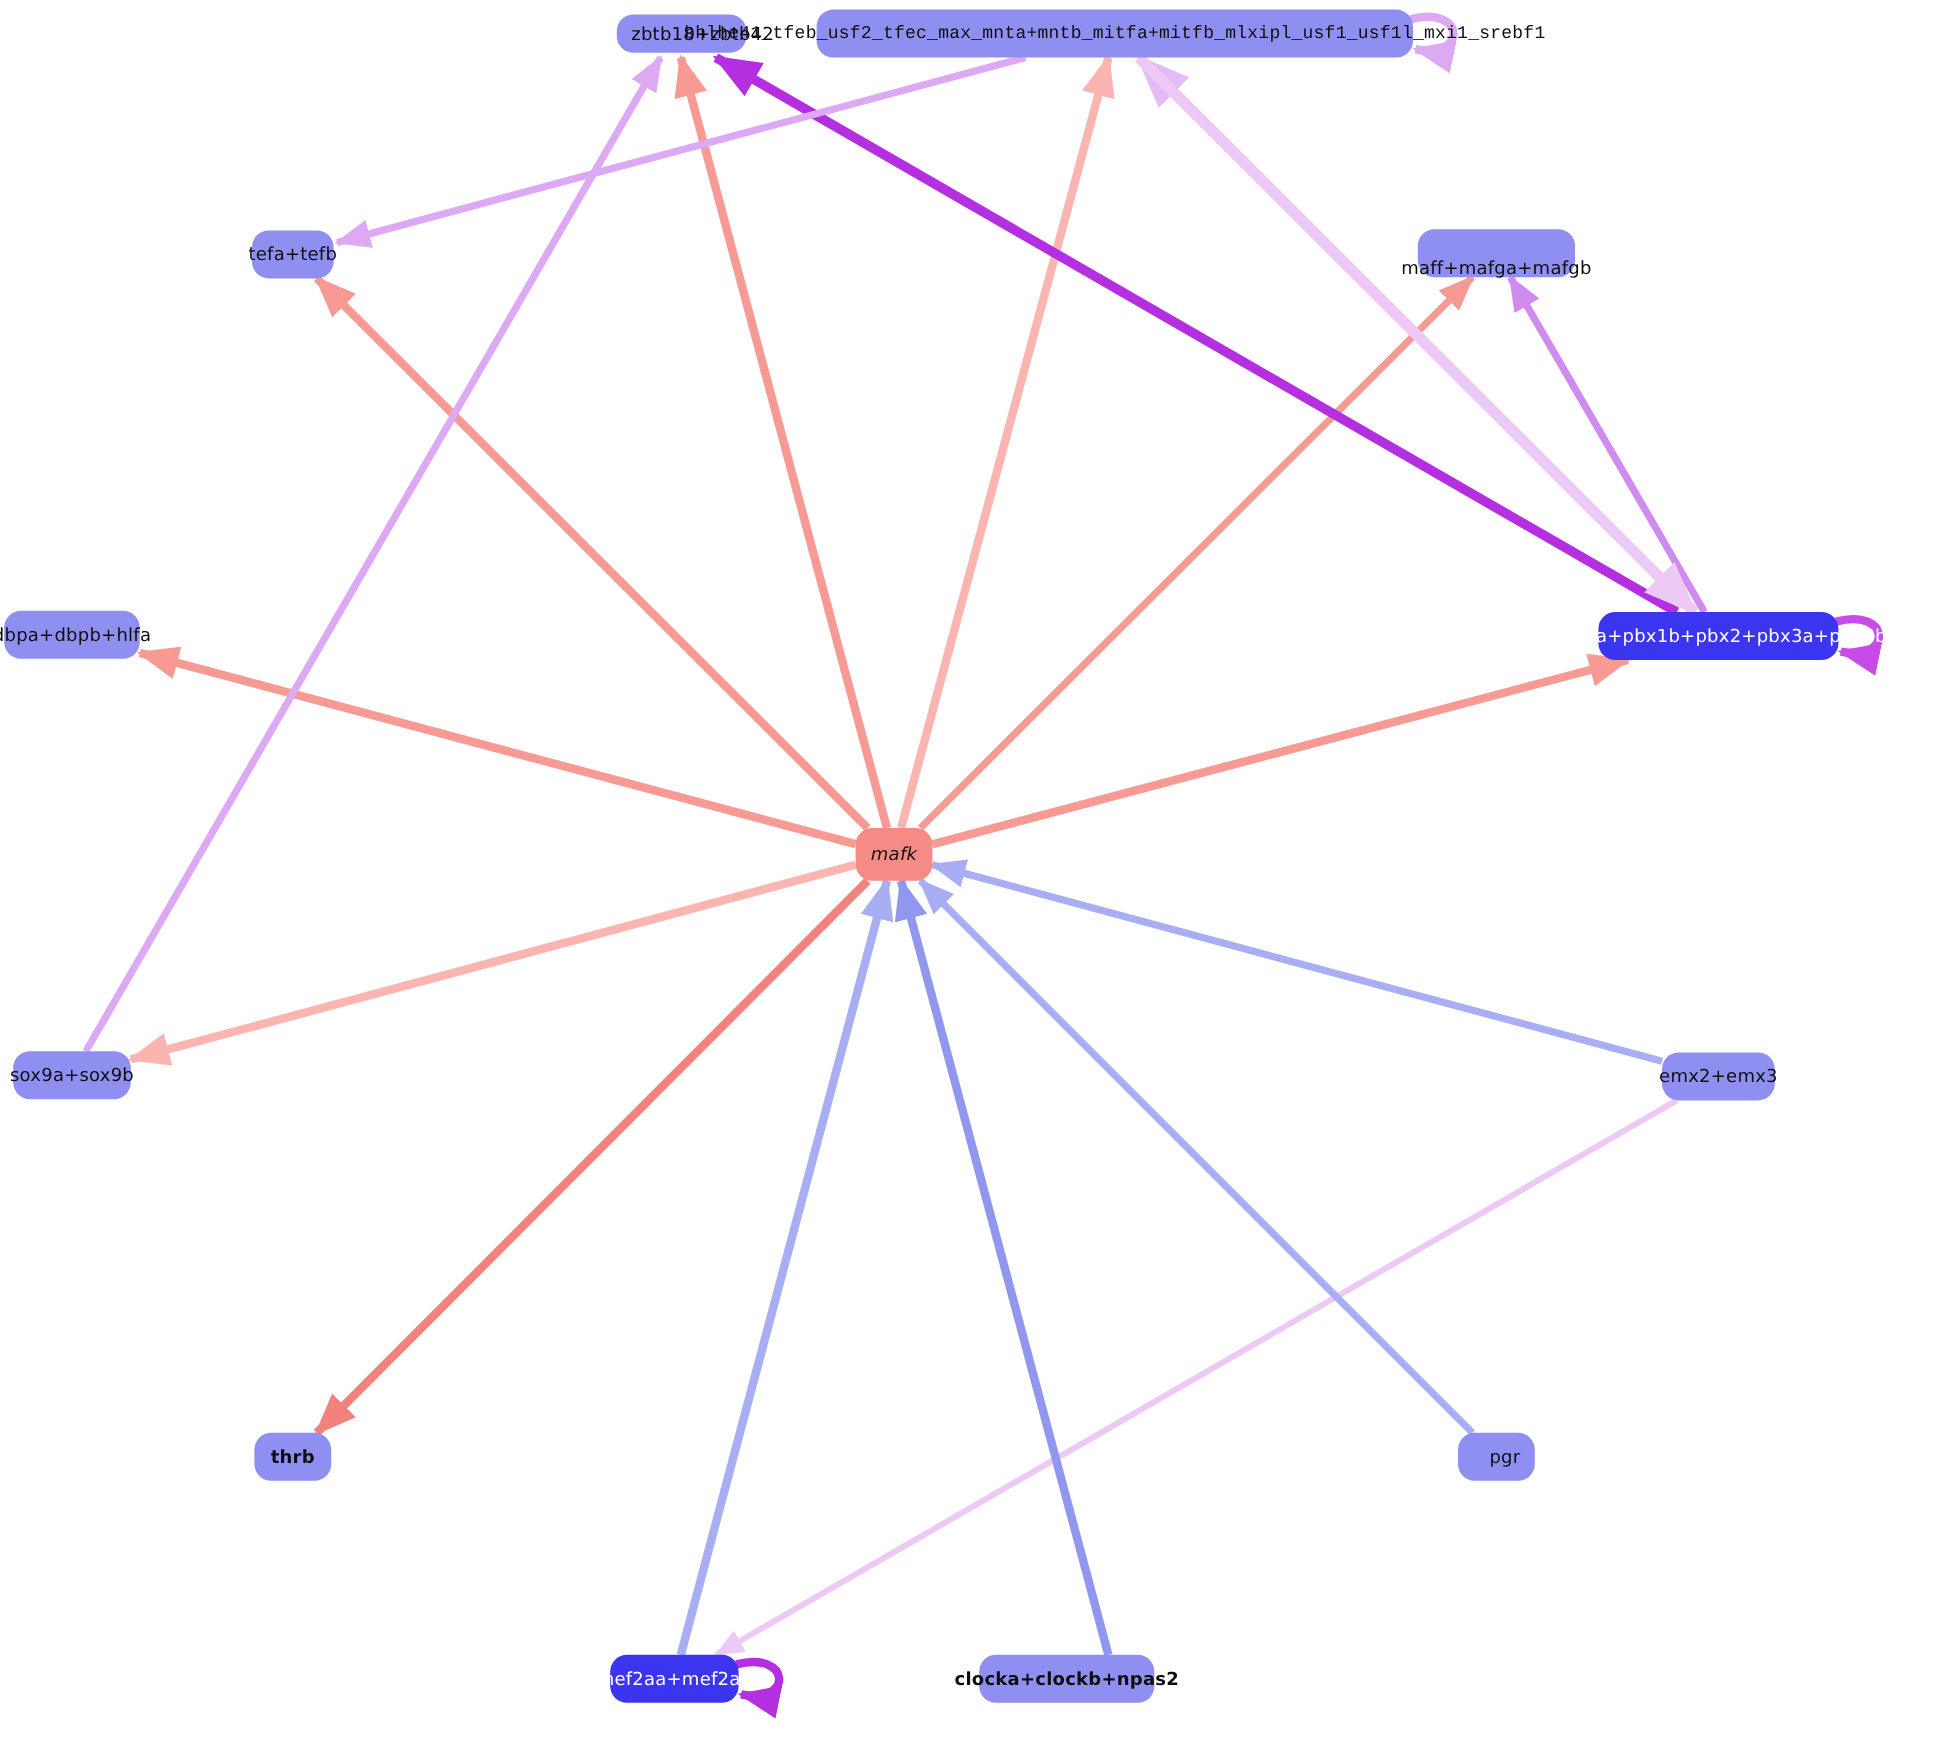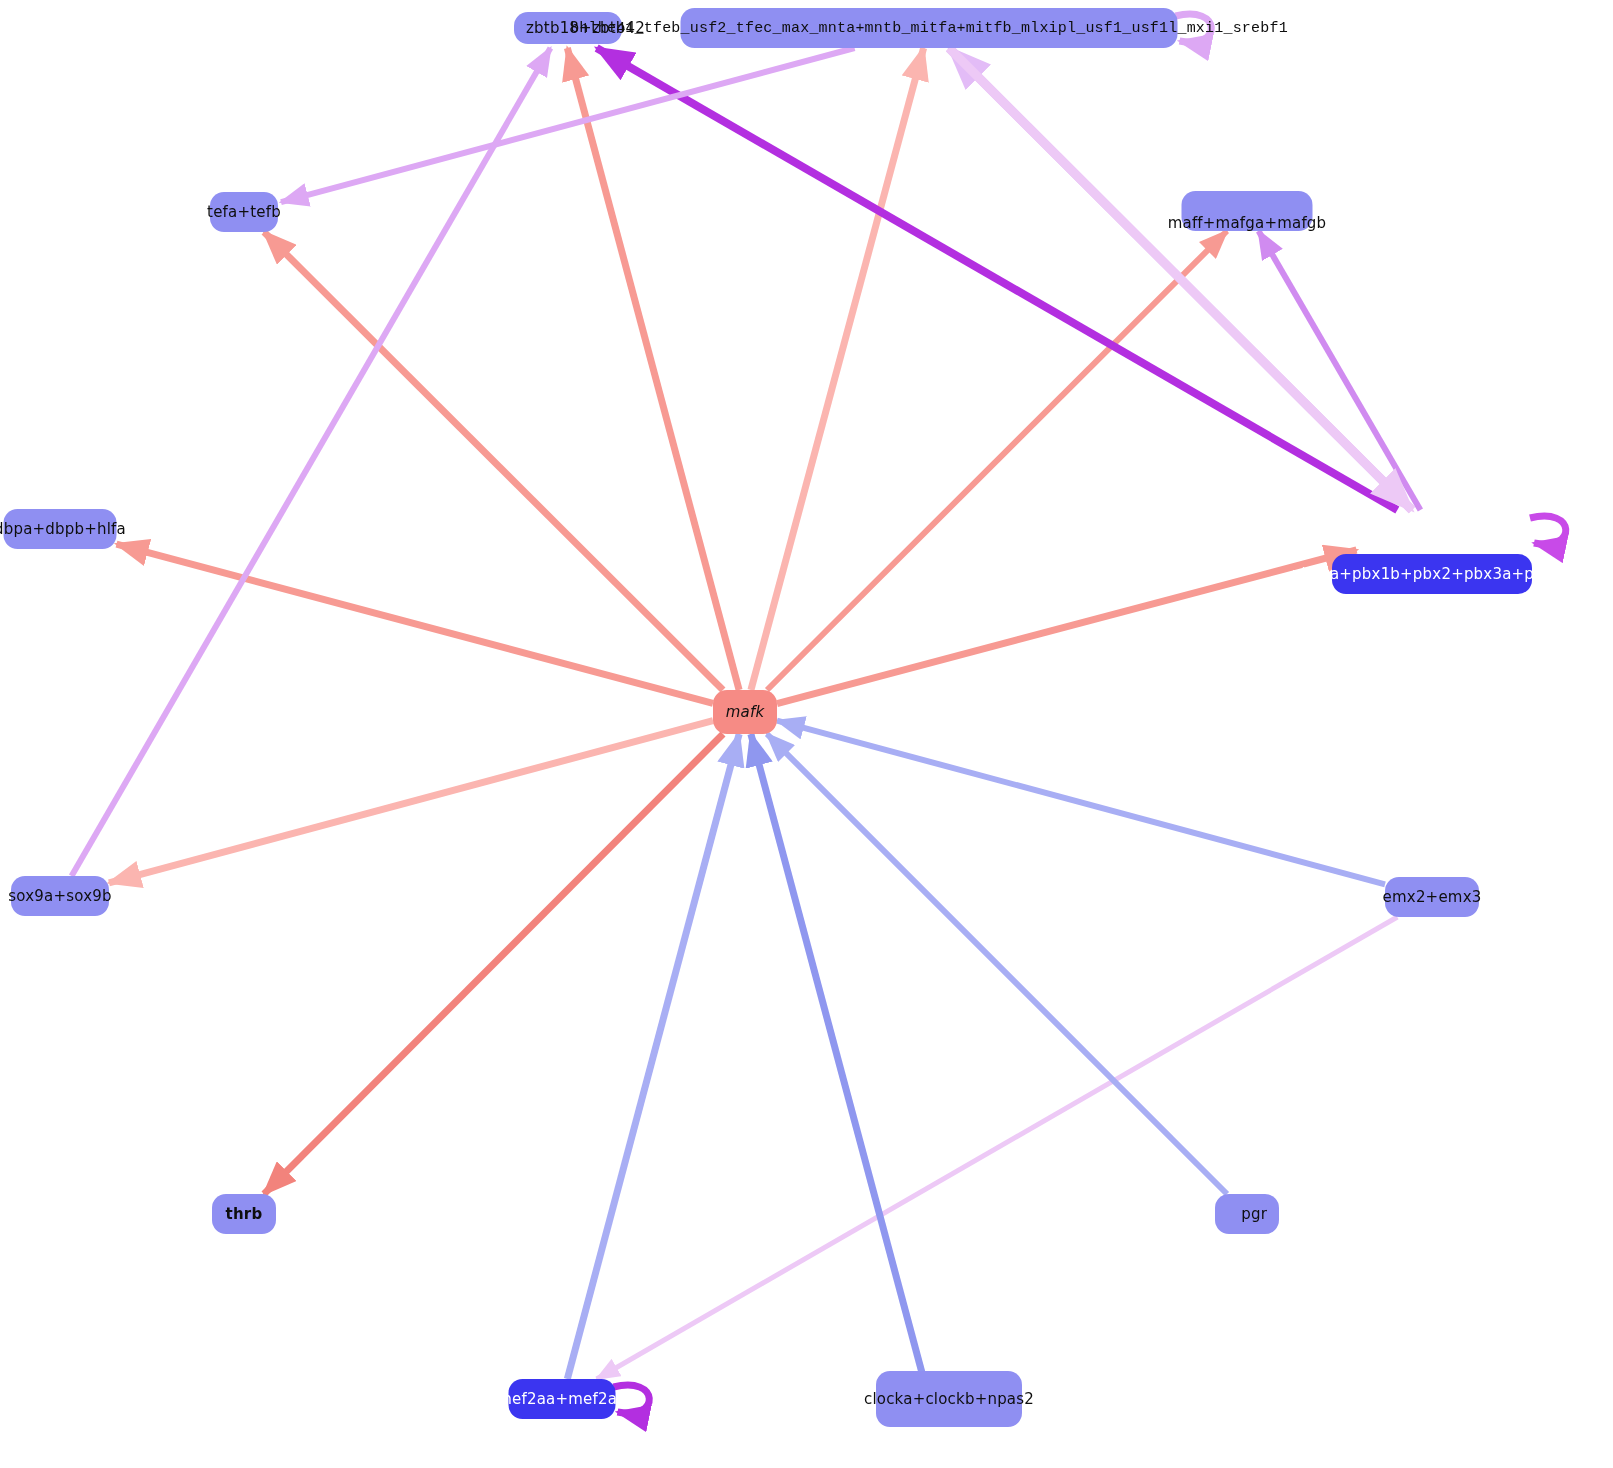--- a/index.html
+++ b/index.html
@@ -127,38 +127,38 @@
       </div>
       <div class="node light" style="left: 244px; top: 212px; width: 68px; height: 40px;">
         <span class="node-label">tefa+tefb</span>
       </div>
       <div class="node light" style="left: 1247px; top: 211px; width: 131px; height: 40px; align-items: flex-end;">
         <span class="node-label">maff+mafga+mafgb</span>
       </div>
       <div class="node light" style="left: 60px; top: 529px; width: 113px; height: 40px;">
         <span class="node-label">dbpa+dbpb+hlfa</span>
       </div>
-      <div class="node strong" style="left: 1432px; top: 530px; width: 200px; height: 40px; margin-top: 44px;">
+      <div class="node strong" style="left: 1432px; top: 530px; width: 200px; height: 40px;">
         <span class="node-label">pbx1a+pbx1b+pbx2+pbx3a+pbx3b</span>
       </div>
       <div class="node hub" style="left: 745px; top: 712px; width: 64px; height: 44px; font-style: italic;">
         <span class="node-label">mafk</span>
       </div>
       <div class="node light" style="left: 60px; top: 896px; width: 98px; height: 40px;">
         <span class="node-label">sox9a+sox9b</span>
       </div>
       <div class="node light" style="left: 1432px; top: 897px; width: 94px; height: 40px;">
         <span class="node-label">emx2+emx3</span>
       </div>
       <div class="node light" style="left: 244px; top: 1214px; width: 64px; height: 40px; font-weight: bold;">
         <span class="node-label">thrb</span>
       </div>
       <div class="node light" style="left: 1247px; top: 1214px; width: 64px; height: 40px; justify-content: flex-end;">
         <span class="node-label">pgr</span>
       </div>
       <div class="node strong" style="left: 562px; top: 1399px; width: 107px; height: 40px;">
         <span class="node-label">mef2aa+mef2ab</span>
       </div>
-      <div class="node light" style="left: 949px; top: 1399px; width: 146px; height: 56px;">
+      <div class="node light" style="left: 889px; top: 1399px; width: 146px; height: 40px; font-weight: bold;">
         <span class="node-label">clocka+clockb+npas2</span>
       </div>
     </div>
 </div>
 
 </body></html>

